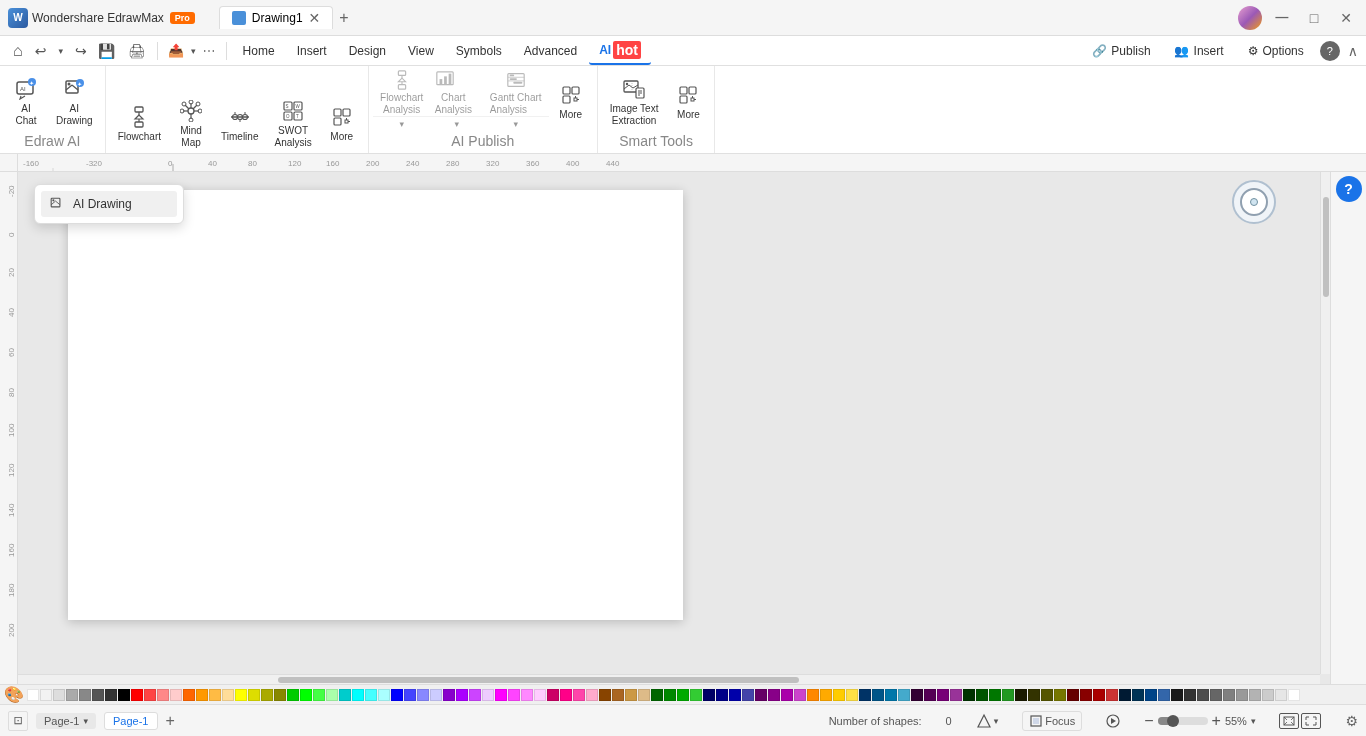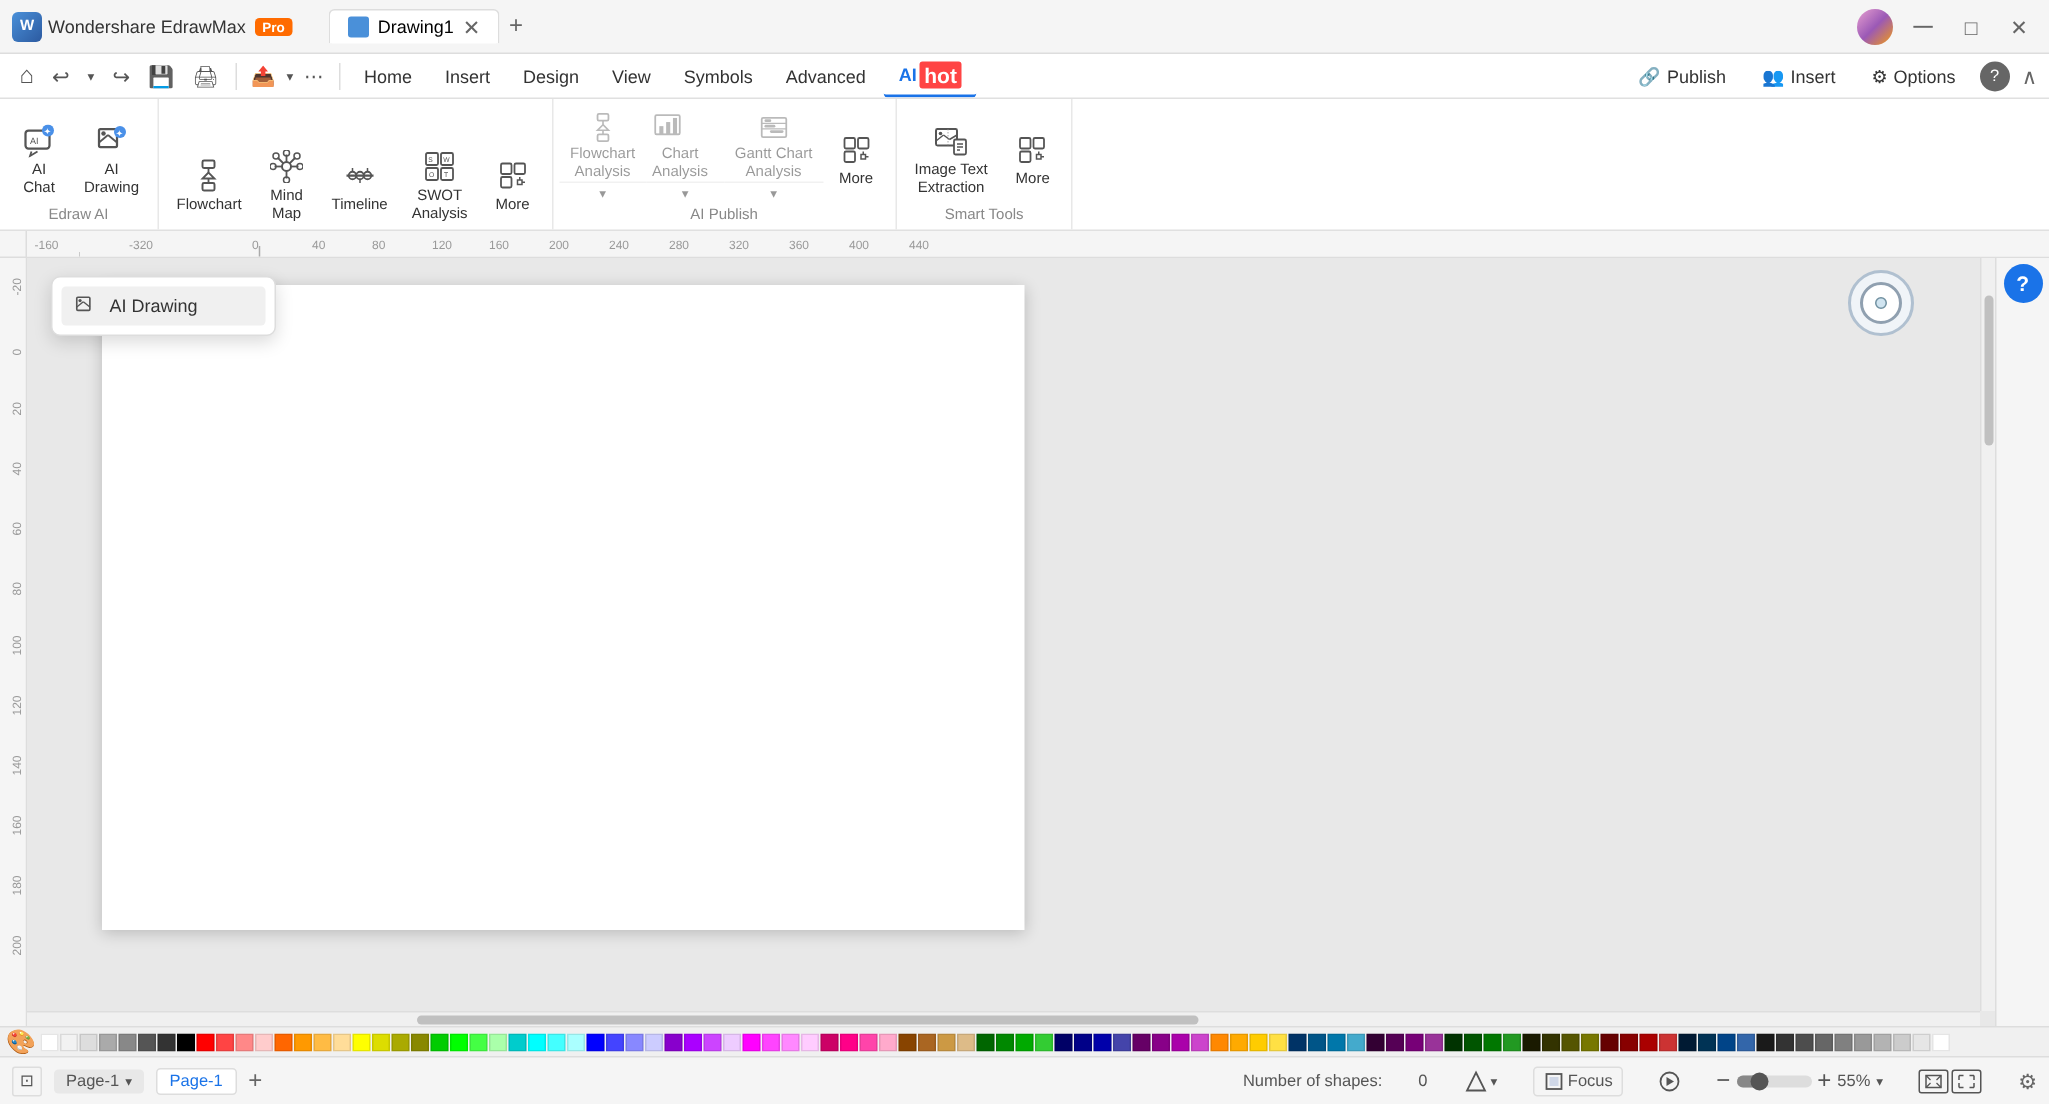--- a/index.html
+++ b/index.html
@@ -72,21 +72,21 @@
     .color-palette {
       height: 20px; background: #f0f0f0; border-top: 1px solid #ddd;
       display: flex; align-items: center; padding: 0 4px; gap: 1px; overflow: hidden;
     }
     .color-swatch { width: 12px; height: 12px; border: 1px solid rgba(0,0,0,0.1); cursor: pointer; flex-shrink: 0; }
 
     .full-wrapper { width: 1366px; height: 736px; overflow: hidden; position: relative; }
     .toolbar-row { display: flex; align-items: stretch; background: white; border-bottom: 1px solid #e0e0e0; height: 88px; }
     .toolbar-group { display: flex; flex-direction: column; align-items: center; border-right: 1px solid #e8e8e8; }
     .toolbar-group-buttons { display: flex; align-items: flex-end; gap: 0; padding: 4px 4px 0; flex: 1; }
-    .toolbar-group-label { font-size: 10px; color: #888; padding: 2px 0 4px; text-align: center; width: 100%; }
+    .toolbar-group-label { font-size: 14px; color: #888; padding: 2px 0 4px; text-align: center; width: 100%; }
 
     
     .undo-redo { display: flex; align-items: center; gap: 2px; }
     .undo-redo span { padding: 3px 5px; cursor: pointer; font-size: 14px; color: #555; border-radius: 3px; }
     .more-actions { display: flex; align-items: center; }
     .more-actions span { cursor: pointer; font-size: 11px; color: #555; padding: 2px 3px; }
   </style>
 </head>
 <body>
 
@@ -314,21 +314,21 @@
         <div style="display:flex;flex-direction:column;min-width:66px;opacity:0.4;height:58px;justify-content:flex-end;">
           <div style="display:flex;flex-direction:column;align-items:center;padding:4px 4px 0;gap:2px;flex:1;justify-content:center;">
             <svg width="20" height="20" viewBox="0 0 22 22">
               <rect x="2" y="4" width="18" height="14" rx="1" fill="none" stroke="#555" stroke-width="1.3"></rect>
               <line x1="2" y1="8" x2="20" y2="8" stroke="#555" stroke-width="0.8"></line>
               <line x1="2" y1="12" x2="20" y2="12" stroke="#555" stroke-width="0.8"></line>
               <rect x="4" y="9" width="8" height="2" rx="1" fill="#555"></rect>
               <rect x="8" y="13" width="10" height="2" rx="1" fill="#555"></rect>
               <rect x="4" y="5" width="5" height="2" rx="1" fill="#555"></rect>
             </svg>
-            <span style="font-size:10px;text-align:center;line-height:1.2;">Gantt Chart<br>Analysis</span>
+            <span style="font-size:10px;line-height:1.2;">Gantt Chart<br>Analysis</span>
           </div>
           <div style="display:flex;align-items:center;justify-content:center;border-top:1px solid #ddd;padding:2px;font-size:9px;">▾</div>
         </div>
 
         <div class="ribbon-btn">
           <div class="icon-svg">
             <svg width="22" height="22" viewBox="0 0 22 22">
               <rect x="3" y="3" width="7" height="7" rx="1" fill="none" stroke="#555" stroke-width="1.2"></rect>
               <rect x="12" y="3" width="7" height="7" rx="1" fill="none" stroke="#555" stroke-width="1.2"></rect>
               <rect x="3" y="12" width="7" height="7" rx="1" fill="none" stroke="#555" stroke-width="1.2"></rect>

